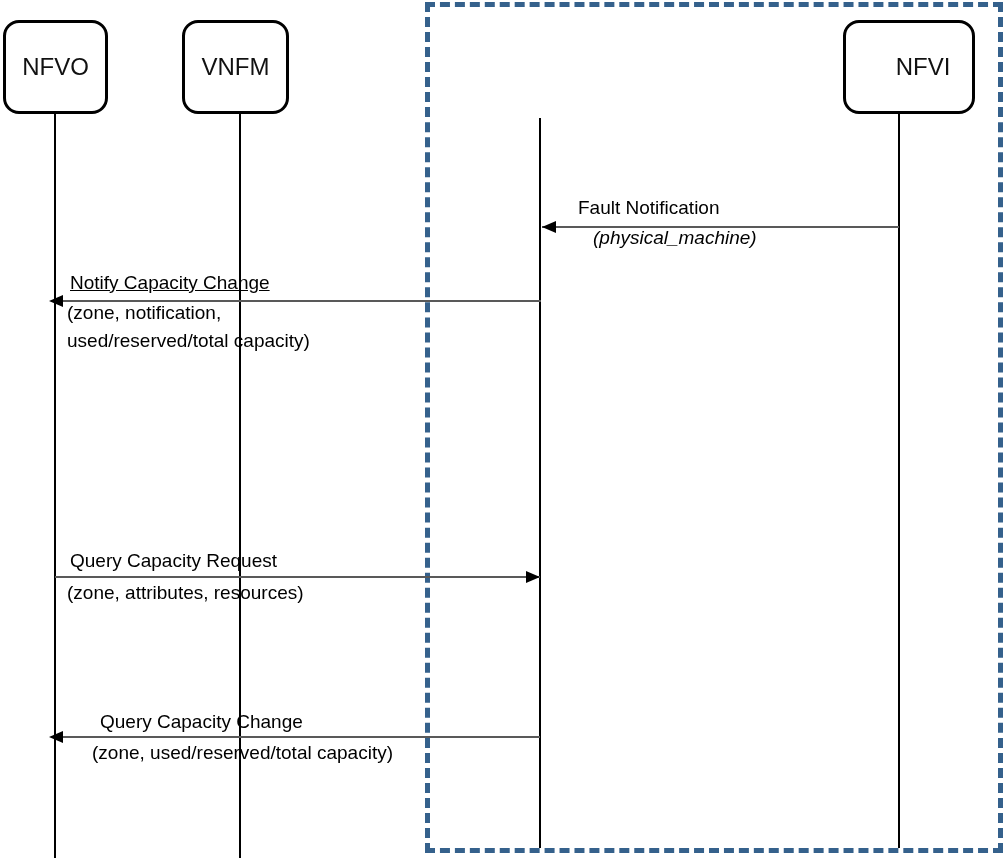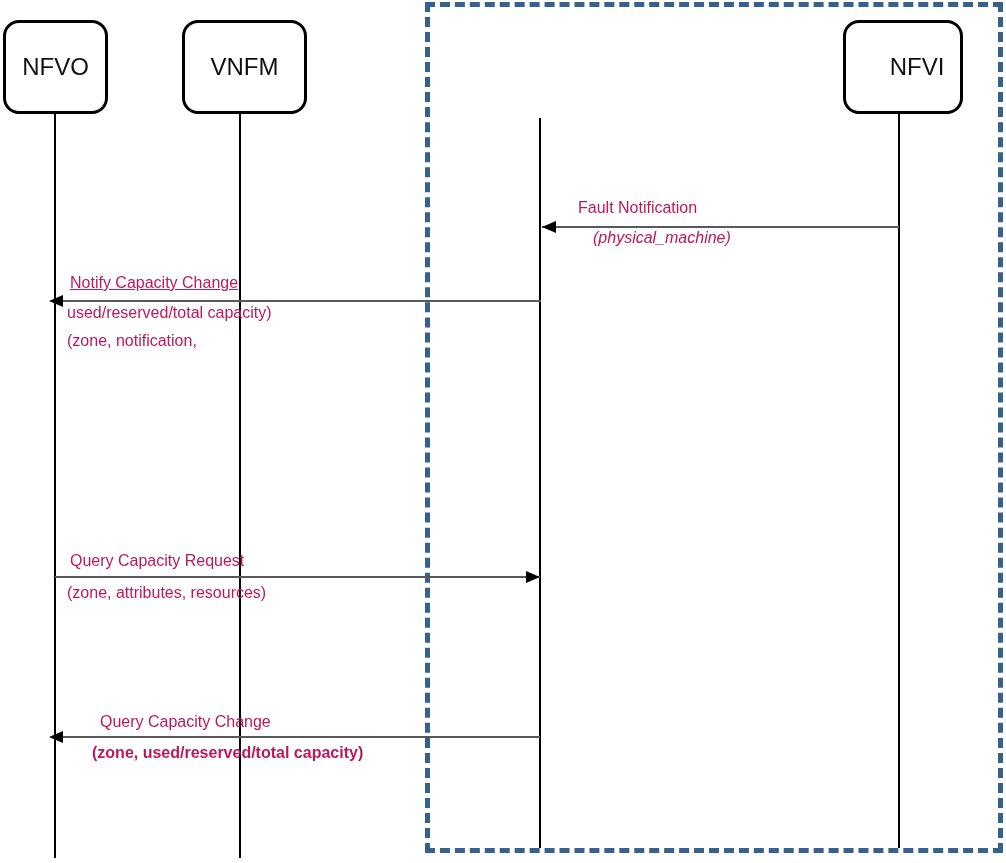--- a/index.html
+++ b/index.html
@@ -27,23 +27,23 @@
     display: flex;
     flex-direction: column;
     align-items: center;
     justify-content: center;
     font-size: 24px;
     line-height: 1.25;
     text-align: center;
     color: #111111;
   }
   .actor-nfvo { left: 3px;   top: 20px; width: 105px; height: 94px; }
-  .actor-vnfm { left: 182px; top: 20px; width: 125px; height: 94px; }
+  .actor-vnfm { left: 182px; top: 20px; width: 107px; height: 94px; }
   .actor-vim  { left: 450px; top: 18px; width: 197px; height: 100px; }
-  .actor-nfvi { left: 843px; top: 20px; width: 120px; height: 94px; padding-left: 28px; }
+  .actor-nfvi { left: 843px; top: 20px; width: 132px; height: 94px; padding-left: 28px; }
   .lifeline {
     position: absolute;
     width: 2px;
     background: #000000;
   }
   .ll-nfvo { left: 54px;  top: 114px; height: 744px; }
   .ll-vnfm { left: 239px; top: 114px; height: 744px; }
   .ll-vim  { left: 539px; top: 118px; height: 730px; }
   .ll-nfvi { left: 898px; top: 114px; height: 734px; }
   .msg-line {
@@ -54,23 +54,23 @@
   .arr-left, .arr-right {
     position: absolute;
     width: 0; height: 0;
     border-top: 6px solid transparent;
     border-bottom: 6px solid transparent;
   }
   .arr-left  { border-right: 14px solid #000000; }
   .arr-right { border-left: 14px solid #000000; }
   .msg-text {
     position: absolute;
-    font-size: 16px;
+    font-size: 19px;
     line-height: 28px;
-    color: #be185d;
+    color: #000000;
     white-space: nowrap;
   }
 </style>
 </head>
 <body>
 
 <div class="canvas">
 
   <div class="boundary"></div>
 
@@ -94,32 +94,32 @@
     <div class="arr-left" style="left:542px; top:221px;"></div>
     <div class="msg-text" style="left:578px; top:194px;">Fault Notification</div>
     <div class="msg-text" style="left:593px; top:224px;font-style:italic;">(physical_machine)</div>
   </div>
 
   <div>
     <div class="msg-line" style="left:55px; top:300px; width:486px;"></div>
     <div class="arr-left" style="left:49px; top:295px;"></div>
     <div class="msg-text" style="left:70px; top:269px;text-decoration:underline;">Notify Capacity Change</div>
     <div class="msg-text" style="left:67px; top:299px;">
+      <div>(zone, notification,</div>
       <div>used/reserved/total capacity)</div>
-      <div>(zone, notification,</div>
     </div>
   </div>
 
   <div>
     <div class="msg-line" style="left:55px; top:576px; width:485px;"></div>
     <div class="arr-right" style="left:526px; top:571px;"></div>
     <div class="msg-text" style="left:70px; top:547px;">Query Capacity Request</div>
     <div class="msg-text" style="left:67px; top:579px;">(zone, attributes, resources)</div>
   </div>
 
   <div>
     <div class="msg-line" style="left:55px; top:736px; width:485px;"></div>
     <div class="arr-left" style="left:49px; top:731px;"></div>
     <div class="msg-text" style="left:100px; top:708px;">Query Capacity Change</div>
-    <div class="msg-text" style="left:92px; top:739px;font-weight:bold;">(zone, used/reserved/total capacity)</div>
+    <div class="msg-text" style="left:92px; top:739px;">(zone, used/reserved/total capacity)</div>
   </div>
 
 </div>
 
 </body></html>

